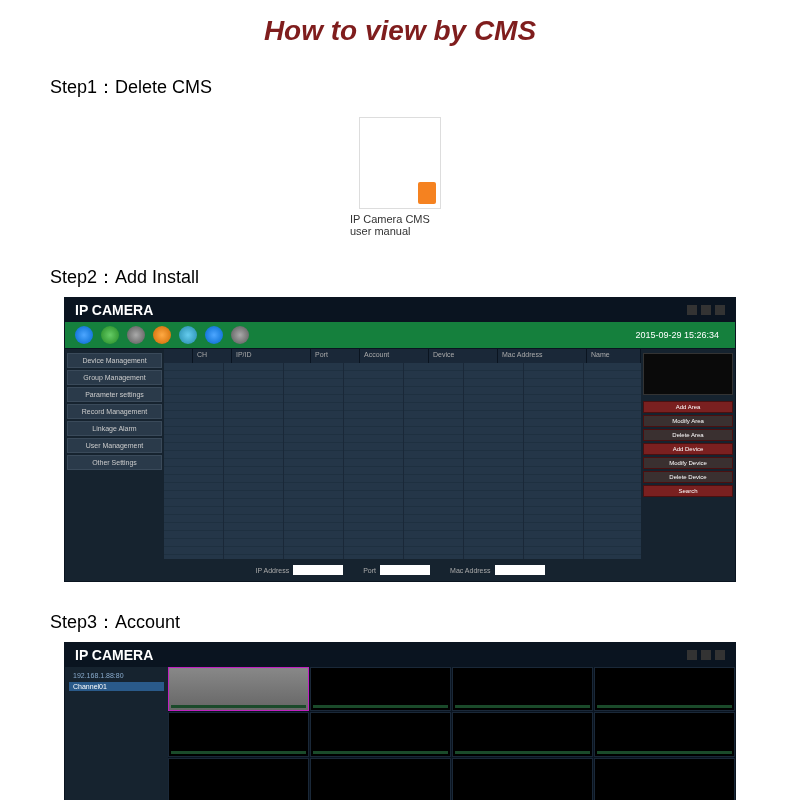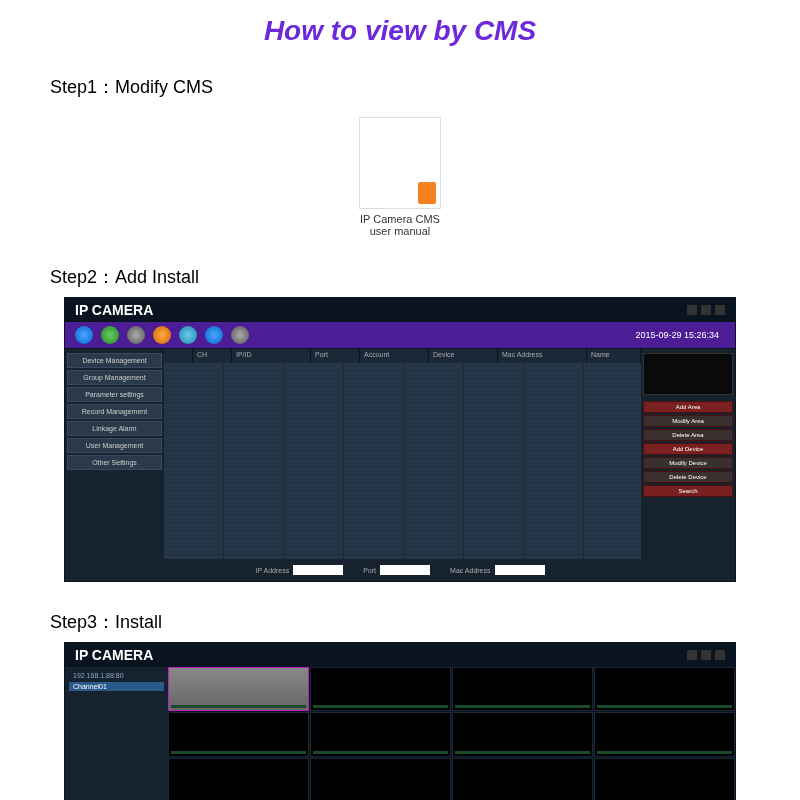--- a/index.html
+++ b/index.html
@@ -8,42 +8,42 @@
     font-family: Arial, sans-serif;
     background: #fff;
     width: 800px;
   }
   .page {
     width: 800px;
     background: #fff;
     padding-bottom: 20px;
   }
   .title {
-    color: #6d28d9;
+    color: #7f1d1d;
     font-size: 28px;
     font-weight: bold;
     font-style: italic;
     text-align: center;
     padding: 15px 0 20px;
   }
   .step-label {
     font-size: 18px;
     color: #000;
     padding: 8px 0 8px 50px;
   }
   
   .step1-files {
     display: flex;
     justify-content: center;
     gap: 10px;
     padding: 10px 0 20px;
   }
   .file-item {
     width: 100px;
-    text-align: center;
+    text-align: left;
     font-size: 11px;
     color: #333;
   }
   .file-thumb {
     width: 80px;
     height: 90px;
     margin: 0 auto 4px;
     background: #fff;
     border: 1px solid #eee;
     position: relative;
@@ -103,21 +103,21 @@
     display: flex;
     gap: 4px;
   }
   .cms-title-controls span {
     width: 10px;
     height: 10px;
     background: #333;
     display: inline-block;
   }
   .cms-toolbar {
-    background: #4c1d95;
+    background: #15803d;
     padding: 4px 10px;
     display: flex;
     align-items: center;
     gap: 8px;
     border-bottom: 1px solid #0a1420;
   }
   .tool-icon {
     width: 18px;
     height: 18px;
     border-radius: 50%;
@@ -292,21 +292,21 @@
     height: 3px;
     background: #1a4a2a;
   }
 </style>
 </head>
 <body>
 
 <div class="page">
   <div class="title">How to view by CMS</div>
 
-  <div class="step-label">Step1：Modify CMS</div>
+  <div class="step-label">Step1：Delete CMS</div>
   <div class="step1-files">
     <div class="file-item">
       <div class="file-thumb doc"></div>
       <div>IP Camera CMS user manual</div>
     </div>
   </div>
 
   <div class="step-label">Step2：Add Install</div>
   <div class="cms-window">
     <div class="cms-title">
@@ -372,21 +372,21 @@
         <span>Port</span>
         <span class="footer-input"></span>
       </div>
       <div class="footer-field">
         <span>Mac Address</span>
         <span class="footer-input"></span>
       </div>
     </div>
   </div>
 
-  <div class="step-label">Step3：Install</div>
+  <div class="step-label">Step3：Account</div>
   <div class="live-window">
     <div class="cms-title">
       <span>IP CAMERA</span>
       <div class="cms-title-controls">
         <span></span>
         <span></span>
         <span></span>
       </div>
     </div>
     <div class="live-body">

